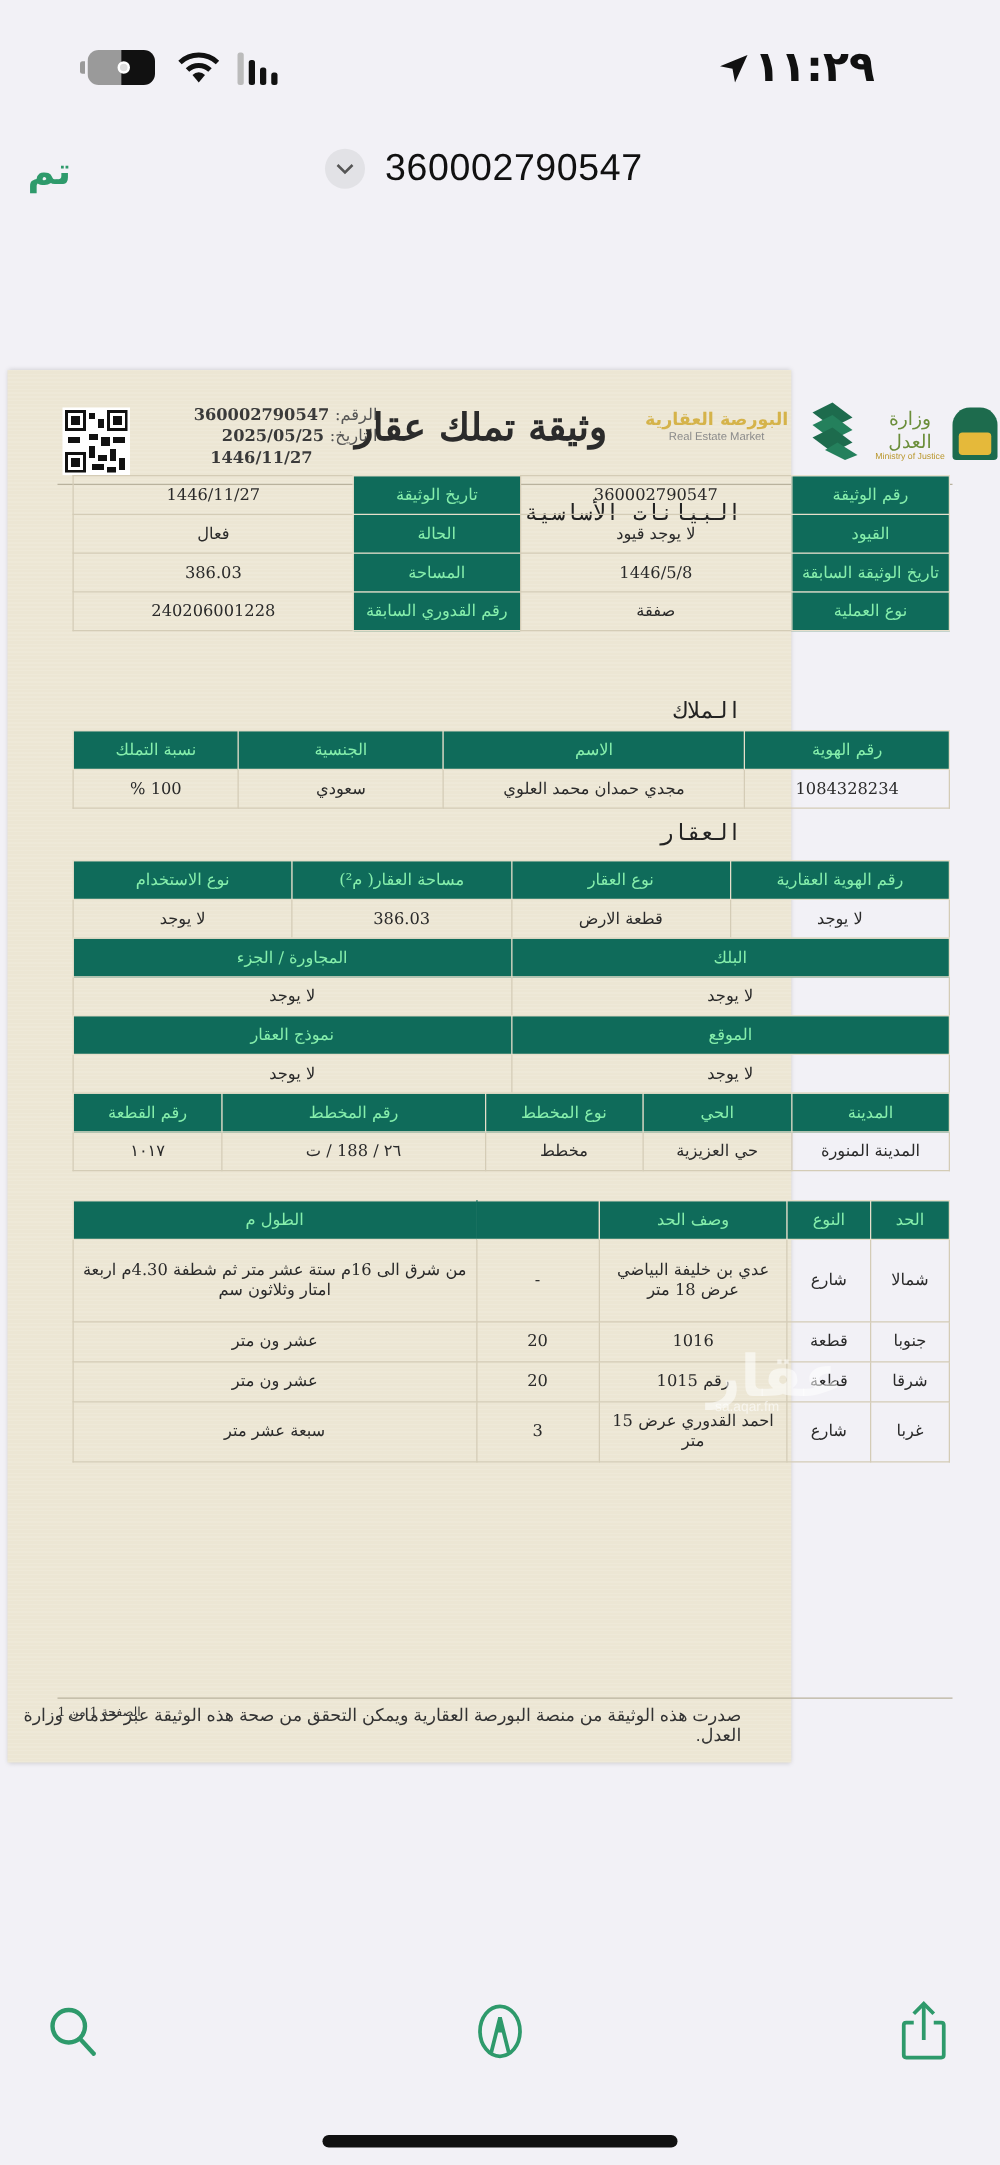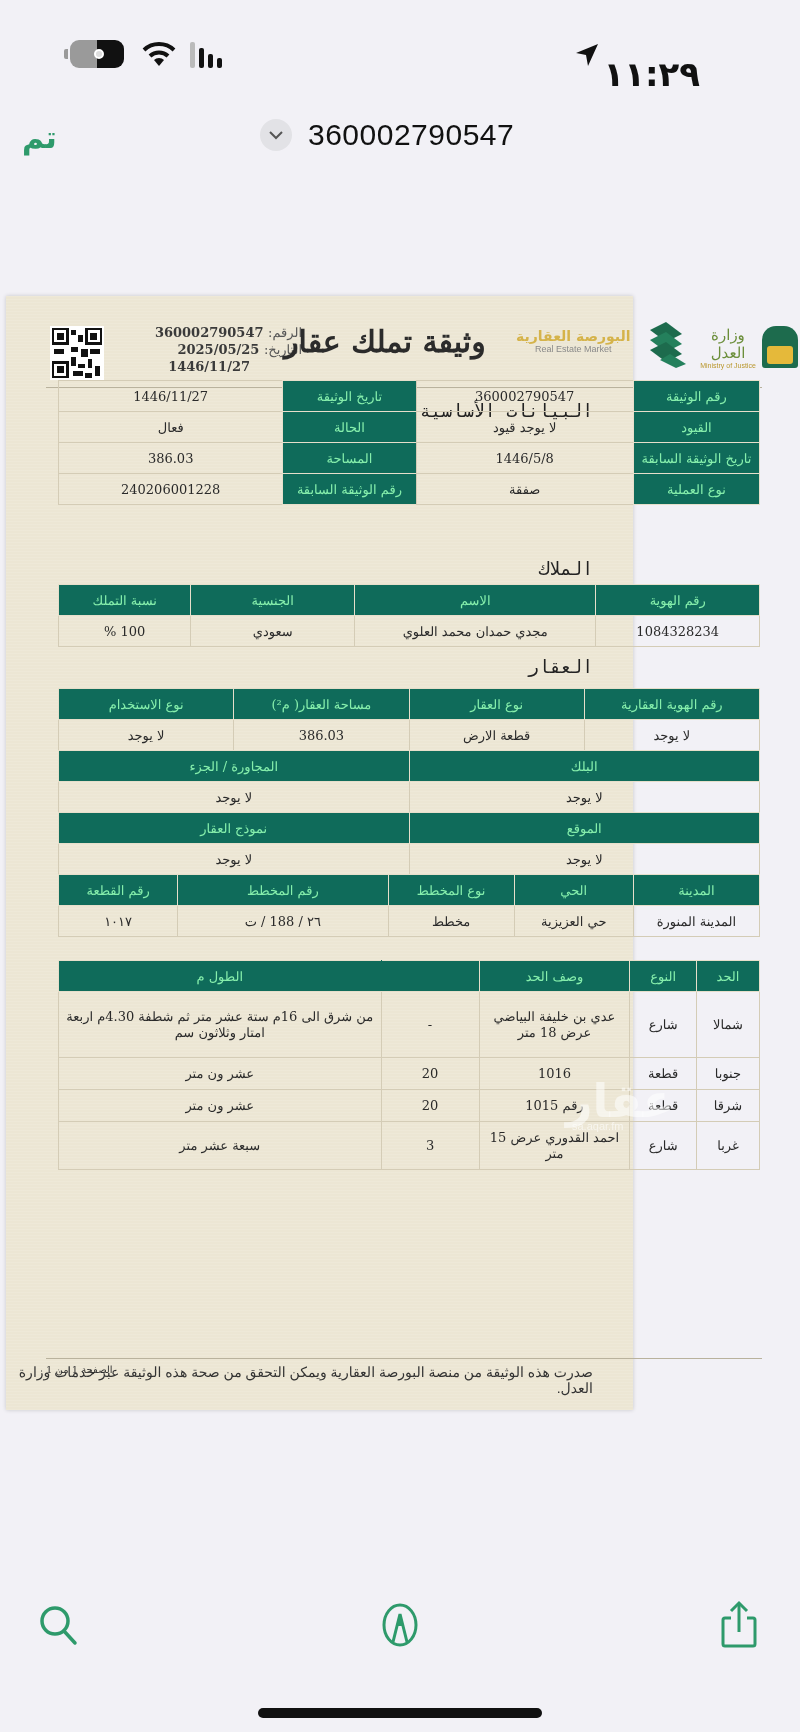--- a/index.html
+++ b/index.html
@@ -10,21 +10,21 @@
   .status-bar { position: absolute; top: 30px; left: 0; width: 800px; height: 50px; }
   .battery { position: absolute; left: 70px; top: 10px; width: 54px; height: 28px; border-radius: 9px; overflow: hidden; display: flex; }
   .battery .b-left { width: 50%; background: #9a9a9a; }
   .battery .b-right { width: 50%; background: #111; }
   .battery .b-dot { position: absolute; left: 24px; top: 9px; width: 10px; height: 10px; border-radius: 50%; background: #ddd; border: 2px solid #fff; }
   .battery-nub { position: absolute; left: 64px; top: 19px; width: 4px; height: 10px; background: #9a9a9a; border-radius: 2px 0 0 2px; }
   .wifi { position: absolute; left: 142px; top: 10px; }
   .signal { position: absolute; left: 190px; top: 10px; display: flex; align-items: flex-end; gap: 4px; height: 28px; }
   .signal span { display: block; width: 5px; background: #111; border-radius: 2px; }
   .signal span.dim { background: #bbb; }
-  .clock { position: absolute; right: 100px; top: 4px; font-size: 34px; font-weight: bold; letter-spacing: 1px; margin-top: 20px; }
+  .clock { position: absolute; right: 100px; top: 4px; font-size: 34px; font-weight: bold; letter-spacing: 1px; }
   .loc-icon { position: absolute; right: 200px; top: 12px; }
 
   
   .nav-bar { position: absolute; top: 110px; left: 0; width: 636px; height: 60px; }
   .done-btn { position: absolute; left: 22px; top: 10px; font-size: 30px; color: #2e9a6b; font-weight: bold; font-family: "DejaVu Sans", sans-serif; }
   .title-wrap { position: absolute; left: 260px; top: 8px; display: flex; align-items: center; gap: 16px; }
   .chev-btn { width: 32px; height: 32px; border-radius: 50%; background: #e2e2e6; display: flex; align-items: center; justify-content: center; }
   .doc-title { font-size: 30px; font-family: "Liberation Sans", sans-serif; font-weight: 500; letter-spacing: 0.5px; }
 
   
@@ -182,21 +182,21 @@
       </tr>
       <tr>
         <td class="h">تاريخ الوثيقة السابقة</td>
         <td>1446/5/8</td>
         <td class="h">المساحة</td>
         <td>386.03</td>
       </tr>
       <tr>
         <td class="h">نوع العملية</td>
         <td>صفقة</td>
-        <td class="h">رقم الوثيقة السابقة</td>
+        <td class="h">رقم القدوري السابقة</td>
         <td>240206001228</td>
       </tr>
     </tbody>
   </table>
 
   <div class="section-title" style="top:262px">الملاك</div>
   <table class="owners" style="top:288px">
     <colgroup>
         <col style="width:21%">
         <col style="width:31%">

